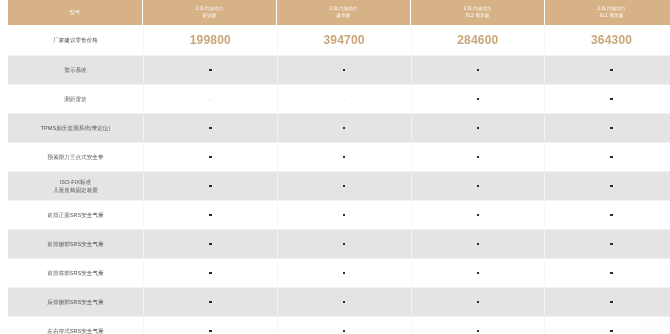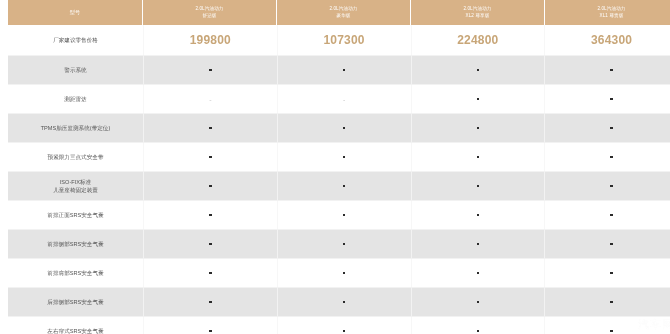--- a/index.html
+++ b/index.html
@@ -164,24 +164,24 @@
 
   <div id="table-body">
       <div class="row body-row stripe-white price-row">
         <div class="cell label-col">
           <span class="lline">厂家建议零售价格</span>
         </div>
         <div class="cell data-col">
           <span class="price-value">199800</span>
         </div>
         <div class="cell data-col">
-          <span class="price-value">107300</span>
-        </div>
-        <div class="cell data-col">
-          <span class="price-value">224800</span>
+          <span class="price-value">394700</span>
+        </div>
+        <div class="cell data-col">
+          <span class="price-value">284600</span>
         </div>
         <div class="cell data-col">
           <span class="price-value">364300</span>
         </div>
       </div>
       <div class="row body-row stripe-gray">
         <div class="cell label-col">
           <span class="lline">警示系统</span>
         </div>
         <div class="cell data-col">

